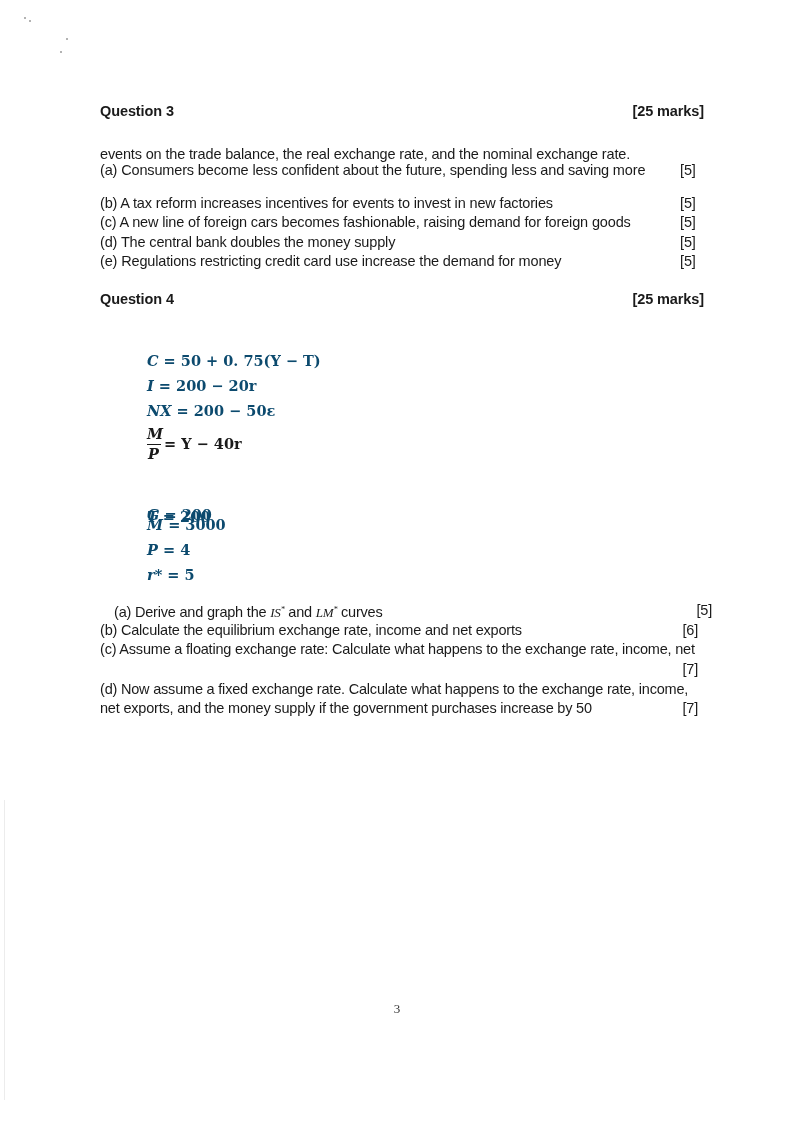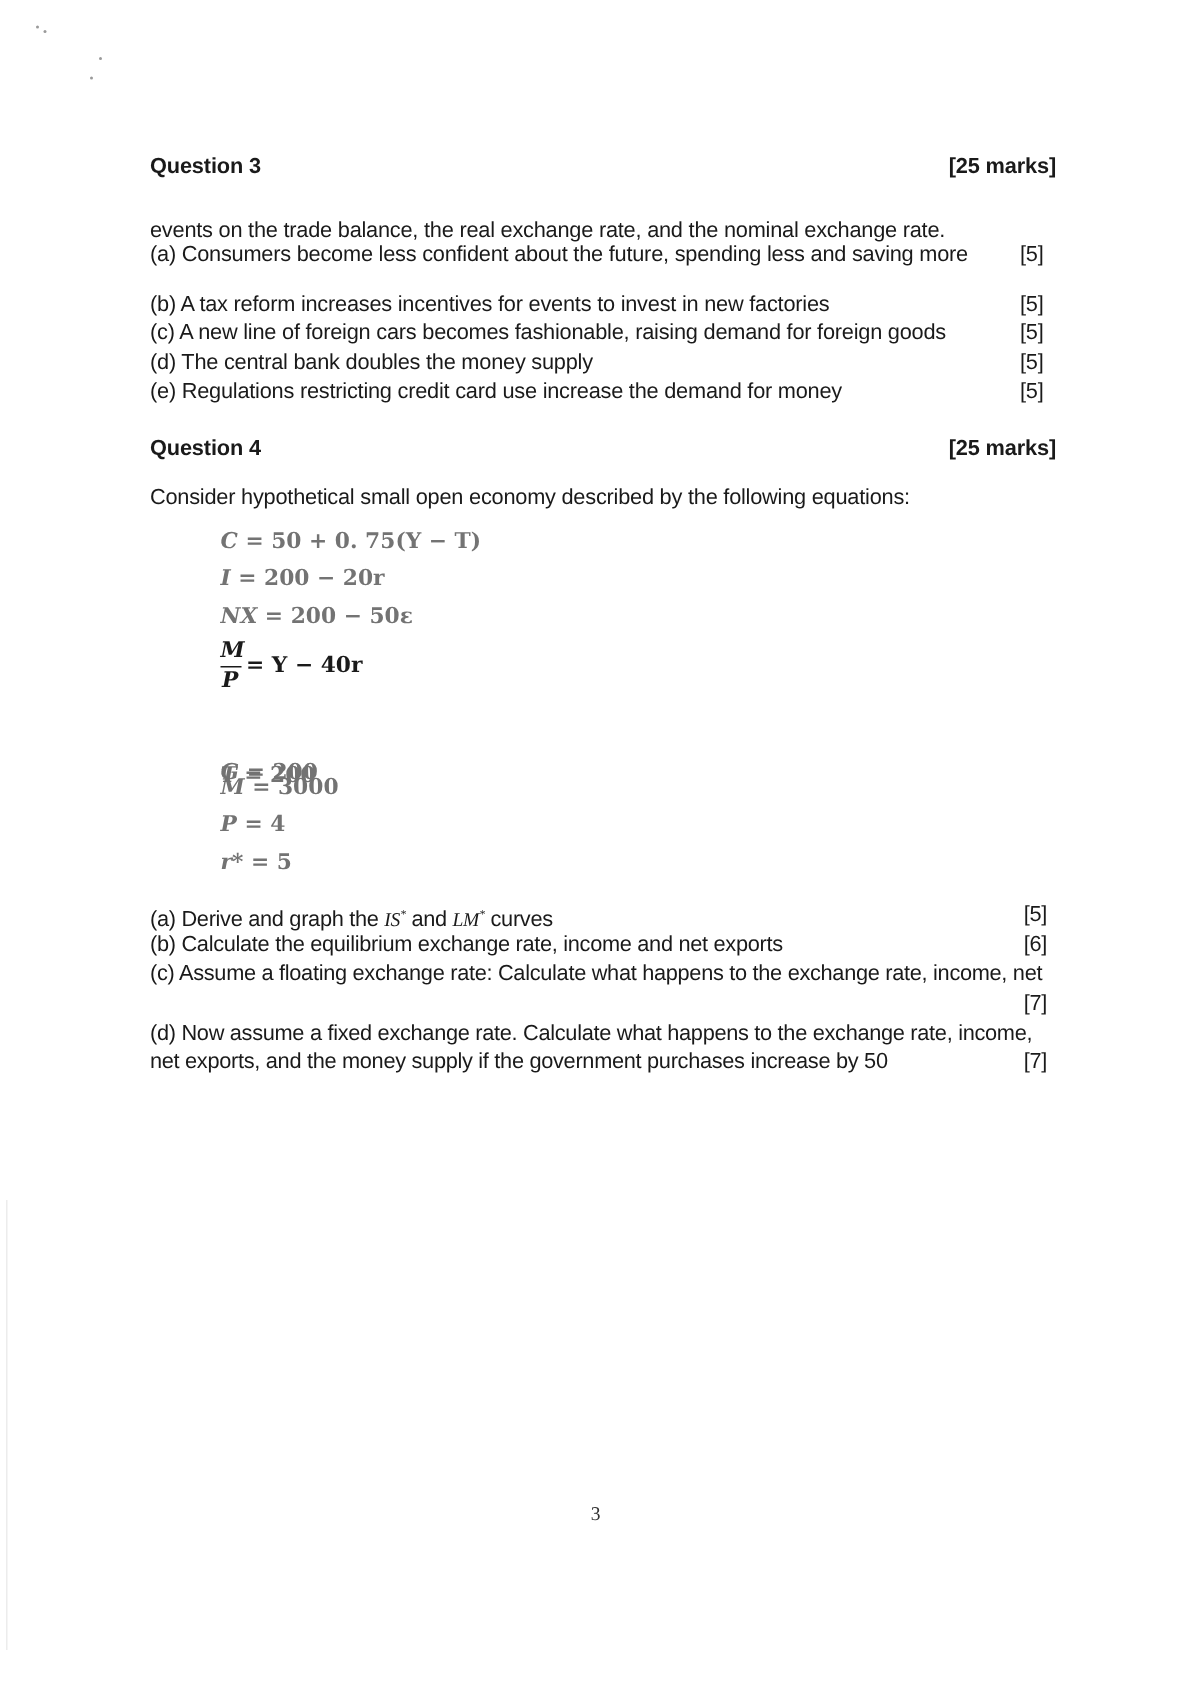--- a/index.html
+++ b/index.html
@@ -25,21 +25,21 @@
       position: absolute; left: 100px; width: 600px;
       display: flex; justify-content: space-between;
       font-size: 14.5px; line-height: 20px; letter-spacing: -0.15px;
     }
     .item .mk { width: 20px; text-align: left; }
 
     .eq {
       position: absolute; left: 147px;
       font-family: "DejaVu Serif", "Liberation Serif", serif;
       font-weight: bold; font-size: 14.5px; line-height: 18px;
-      color: #737373;
+      color: #0c4a6e;
     }
     .eq .v { font-style: italic; }
     .frac {
       position: absolute; left: 147px; top: 425px;
       font-family: "DejaVu Serif", "Liberation Serif", serif;
       font-weight: bold; font-size: 14.5px; font-style: italic;
     }
     .frac .num { position: absolute; left: 0; top: 0; }
     .frac .bar { position: absolute; left: 0; top: 19px; width: 14px; height: 1.3px; background: #1a1a1a; }
     .frac .den { position: absolute; left: 1px; top: 20px; }
@@ -94,21 +94,20 @@
   </div>
   <div class="item" style="top:251px;">
     <span>(e) Regulations restricting credit card use increase the demand for money</span>
     <span class="mk">[5]</span>
   </div>
 
   <div class="q-head" style="top:291px;">
     <span>Question 4</span>
     <span>[25 marks]</span>
   </div>
-  <div class="para" style="top:322px;">Consider hypothetical small open economy described by the following equations:</div>
 
   <div class="eq" style="top:352px;">
     <span class="v">C</span>
     <span>= 50 + 0. 75(Y − T)</span>
   </div>
   <div class="eq" style="top:377px;">
     <span class="v">I</span>
     <span>= 200 − 20r</span>
   </div>
   <div class="eq" style="top:402px;">
@@ -135,21 +134,21 @@
   </div>
   <div class="eq" style="top:541px;">
     <span class="v">P</span>
     <span>= 4</span>
   </div>
   <div class="eq" style="top:566px;">
     <span class="v">r*</span>
     <span>= 5</span>
   </div>
 
-  <div class="sub" style="top:600px;">
+  <div class="sub" style="top:600px;margin-left:14px;">
     <span>(a)  Derive and graph the </span><span class="mathit"><span>IS</span><sup>*</sup></span><span> and </span><span class="mathit"><span>LM</span><sup>*</sup></span><span> curves</span>
     <span class="mk">[5]</span>
   </div>
   <div class="sub" style="top:620px;">
     <span>(b) Calculate the equilibrium exchange rate, income and net exports</span>
     <span class="mk">[6]</span>
   </div>
   <div class="sub" style="top:639px;">(c) Assume a floating exchange rate: Calculate what happens to the exchange rate, income, net</div>
   <div class="sub" style="top:659px;">
     <span class="mk">[7]</span>

